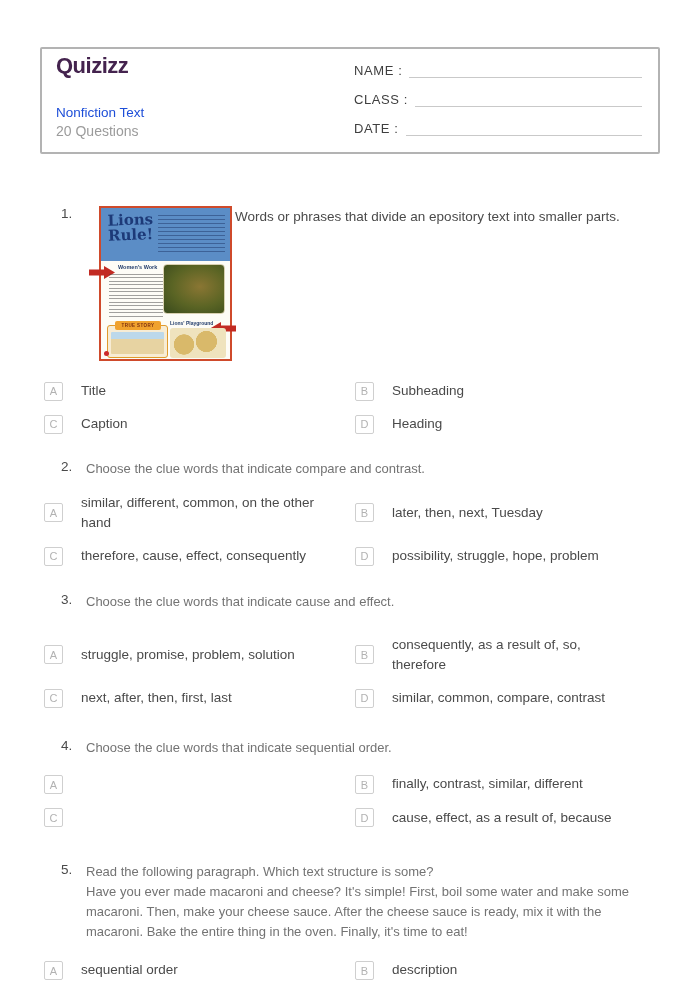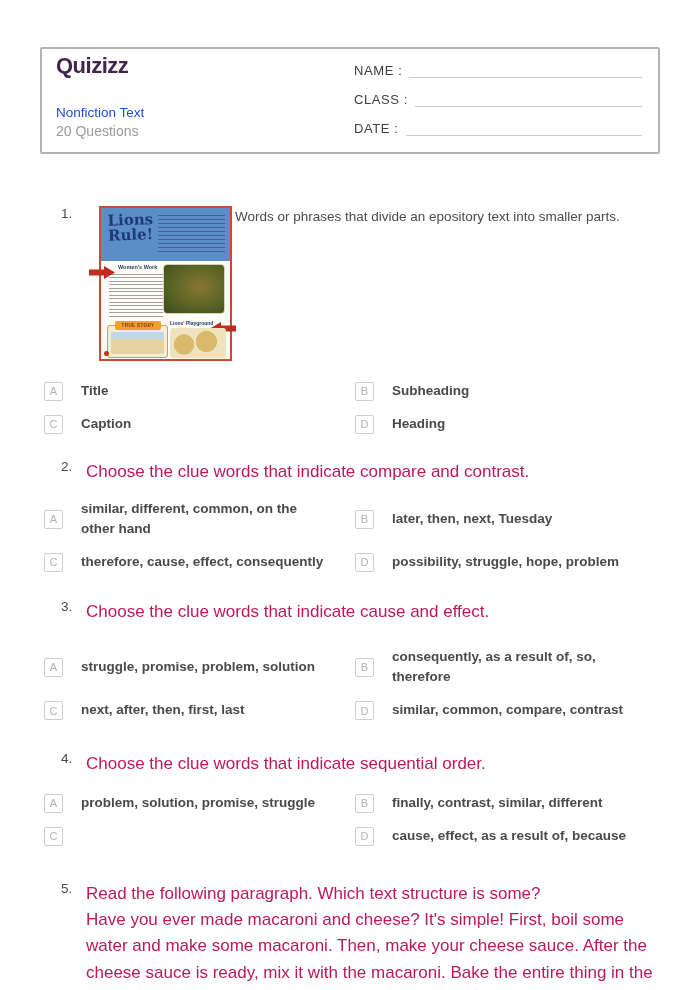--- a/index.html
+++ b/index.html
@@ -17,27 +17,27 @@
   .quiz-count { font-size:14px; color:#9b9b9b; }
   .hb-right { width:288px; display:flex; flex-direction:column; justify-content:center; gap:9px; }
   .field-row { display:flex; align-items:flex-end; height:20px; }
   .field-label { font-size:13px; color:#3f3f3f; letter-spacing:0.6px; white-space:nowrap; }
   .field-line { flex:1; border-bottom:1px solid #c9c9c9; height:16px; margin-left:7px; }
 
   
   .content { padding:0 40px 0 44px; }
   .q-head { display:flex; }
   .q-num { width:25px; margin-left:17px; flex:none; font-size:13.5px; color:#4a4a4a; }
-  .q-body { flex:1; font-size:17px; color:#be185d; line-height:1.55; }
+  .q-body { flex:1; font-size:13px; color:#737373; line-height:1.55; }
   .options { display:grid; grid-template-columns:311px 1fr; row-gap:13px; align-items:center; }
   .option { display:flex; align-items:center; }
   .opt-letter { width:19px; height:19px; border:1px solid #cfcfcf; border-radius:2px;
     color:#b2b2b2; font-size:11px; display:flex; align-items:center; justify-content:center;
     flex:none; background:#fff; }
-  .opt-text { margin-left:18px; font-size:13.5px; color:#4a4a4a; line-height:1.5; padding-right:26px;font-weight:bold; }
+  .opt-text { margin-left:18px; font-size:13.5px; color:#4a4a4a; line-height:1.5; padding-right:26px; }
 
   .q1-row { display:flex; margin-top:52px; }
   .q1-text { margin-left:3px; width:416px; font-size:13.5px; color:#4a4a4a; line-height:1.6; }
   .q1-options { margin-top:20px; }
   .q2-head { margin-top:24px; }
   .q2-options { margin-top:14px; }
   .q3-head { margin-top:26px; }
   .q3-options { margin-top:22px; }
   .q4-head { margin-top:30px; }
   .q4-options { margin-top:16px; }
@@ -203,21 +203,20 @@
       </div>
     </div>
 
     <div class="q-head q4-head">
       <div class="q-num">4.</div>
       <div class="q-body">Choose the clue words that indicate sequential order.</div>
     </div>
     <div class="options q4-options">
       <div class="option">
         <div class="opt-letter">A</div>
-        <div class="opt-text">problem, solution, promise, struggle</div>
       </div>
       <div class="option">
         <div class="opt-letter">B</div>
         <div class="opt-text">finally, contrast, similar, different</div>
       </div>
       <div class="option">
         <div class="opt-letter">C</div>
       </div>
       <div class="option">
         <div class="opt-letter">D</div>

